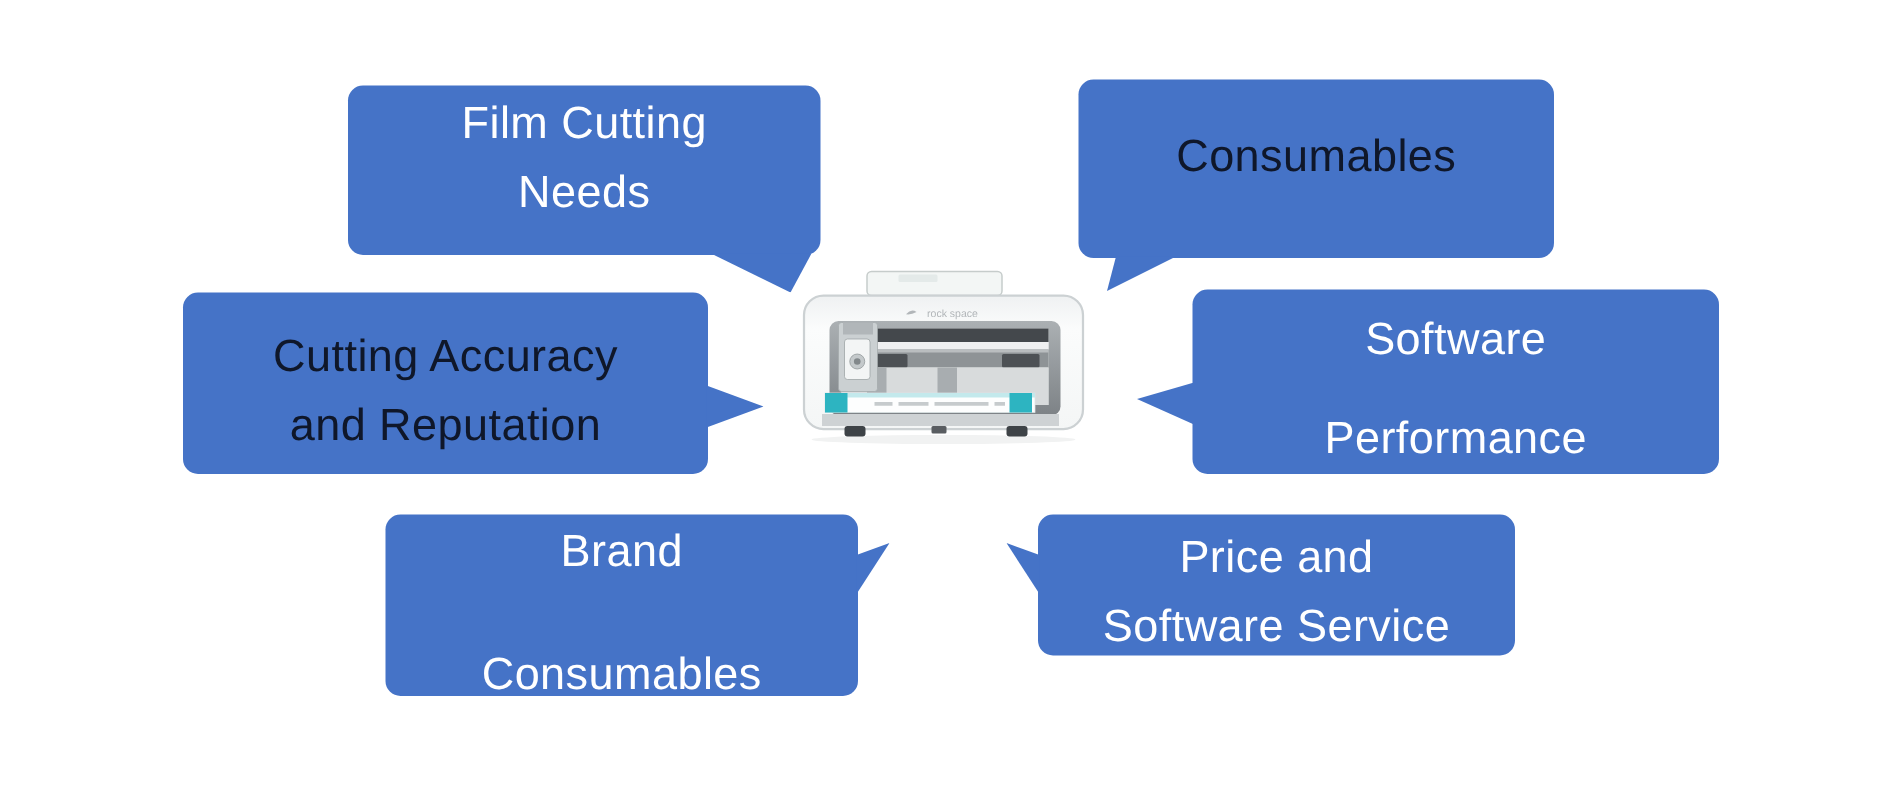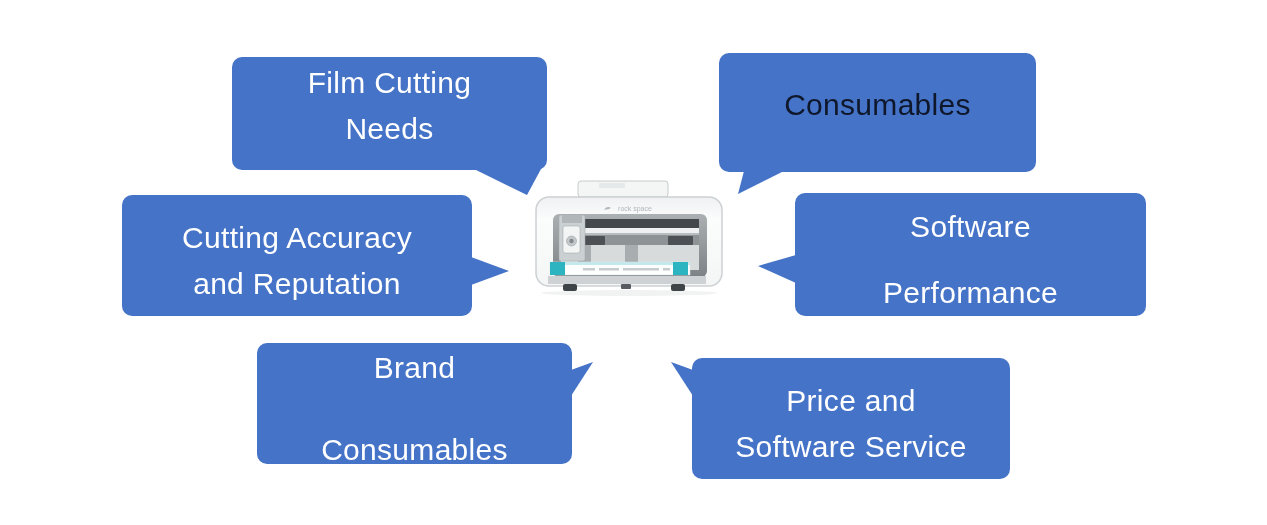--- a/index.html
+++ b/index.html
@@ -14,21 +14,21 @@
     box-sizing:border-box;
   }
   .bubble span { display:block; white-space:nowrap; }
   .tail { position:absolute; }
   
   #b1 { left:232px; top:57px;  width:315px; height:113px; padding-bottom:16px; }
   #b2 { left:719px; top:53px;  width:317px; height:119px; padding-bottom:16px; }
   #b3 { left:122px; top:195px; width:350px; height:121px; padding-top:10px; }
   #b4 { left:795px; top:193px; width:351px; height:123px; padding-top:10px;gap:20px; }
   #b5 { left:257px; top:343px; width:315px; height:121px; padding-top:10px;gap:36px; }
-  #b6 { left:692px; top:343px; width:318px; height:121px; padding-top:10px;margin-top:15px; }
+  #b6 { left:692px; top:343px; width:318px; height:94px; padding-top:10px; }
   #t1 { left:474px; top:169px; width:67px; height:26px; clip-path:polygon(0px 0px, 53px 26px, 67px 0px); }
   #t2 { left:736px; top:171px; width:48px; height:24px; clip-path:polygon(8px 0px, 2px 23px, 48px 0px); }
   #t3 { left:471px; top:257px; width:40px; height:28px; clip-path:polygon(0px 0px, 38px 14px, 0px 28px); }
   #t4 { left:756px; top:255px; width:40px; height:28px; clip-path:polygon(40px 0px, 2px 11px, 40px 28px); }
   #t5 { left:571px; top:359px; width:24px; height:38px; clip-path:polygon(0px 11px, 22px 3px, 0px 37px); }
   #t6 { left:669px; top:359px; width:24px; height:38px; clip-path:polygon(24px 11px, 2px 3px, 24px 37px); }
   .device { position:absolute; left:533px; top:175px; width:192px; height:122px; }
 </style>
 </head>
 <body>
@@ -39,21 +39,21 @@
     <span>Film Cutting</span>
     <span>Needs</span>
   </div>
   <div class="tail" id="t1" style="background: rgb(69, 115, 199);"></div>
 
   <div class="bubble" id="b2" style="background: rgb(69, 115, 199); color: #0f172a;">
     <span>Consumables</span>
   </div>
   <div class="tail" id="t2" style="background: rgb(69, 115, 199);"></div>
 
-  <div class="bubble" id="b3" style="background: rgb(69, 115, 199); color: #ffffff;">
+  <div class="bubble" id="b3" style="background: rgb(69, 115, 199); color: #0f172a;">
     <span>Cutting Accuracy</span>
     <span>and Reputation</span>
   </div>
   <div class="tail" id="t3" style="background: rgb(69, 115, 199);"></div>
 
   <div class="bubble" id="b4" style="background: rgb(69, 115, 199); color: rgb(255, 255, 255);">
     <span>Software</span>
     <span>Performance</span>
   </div>
   <div class="tail" id="t4" style="background: rgb(69, 115, 199);"></div>

